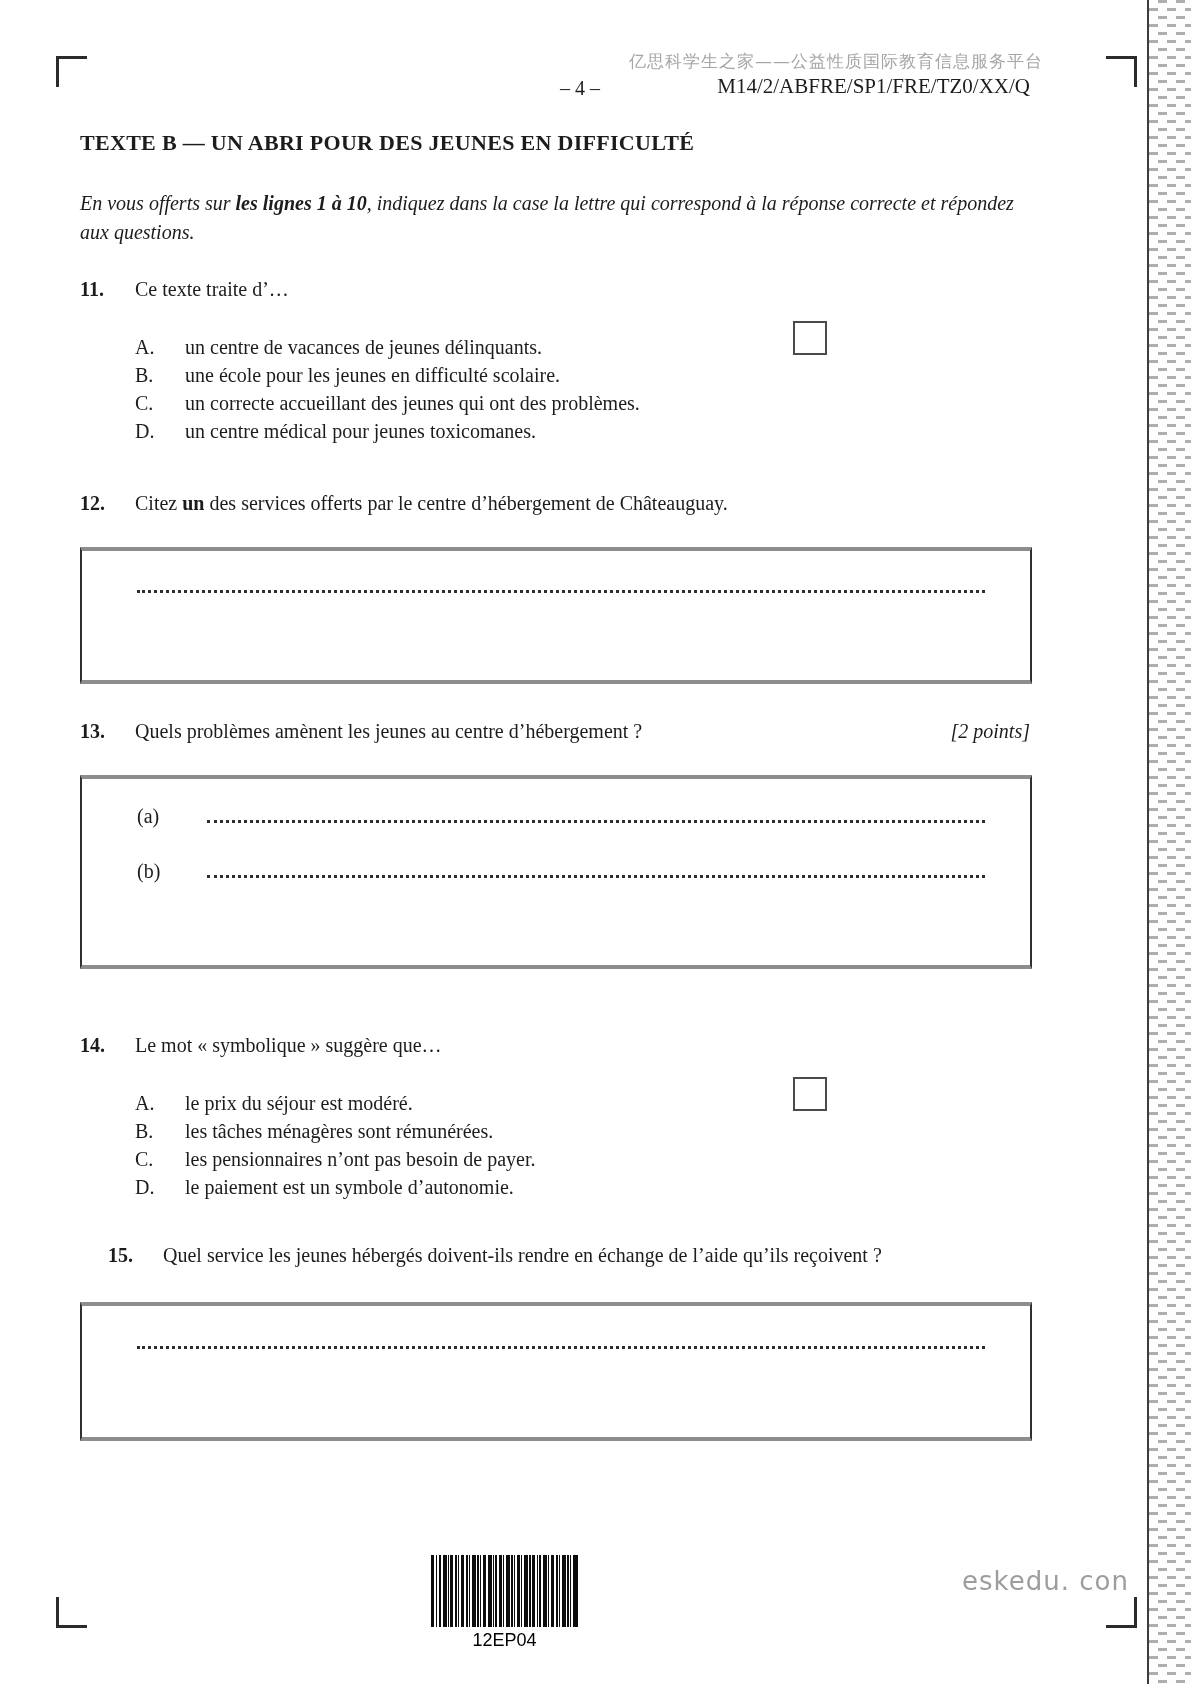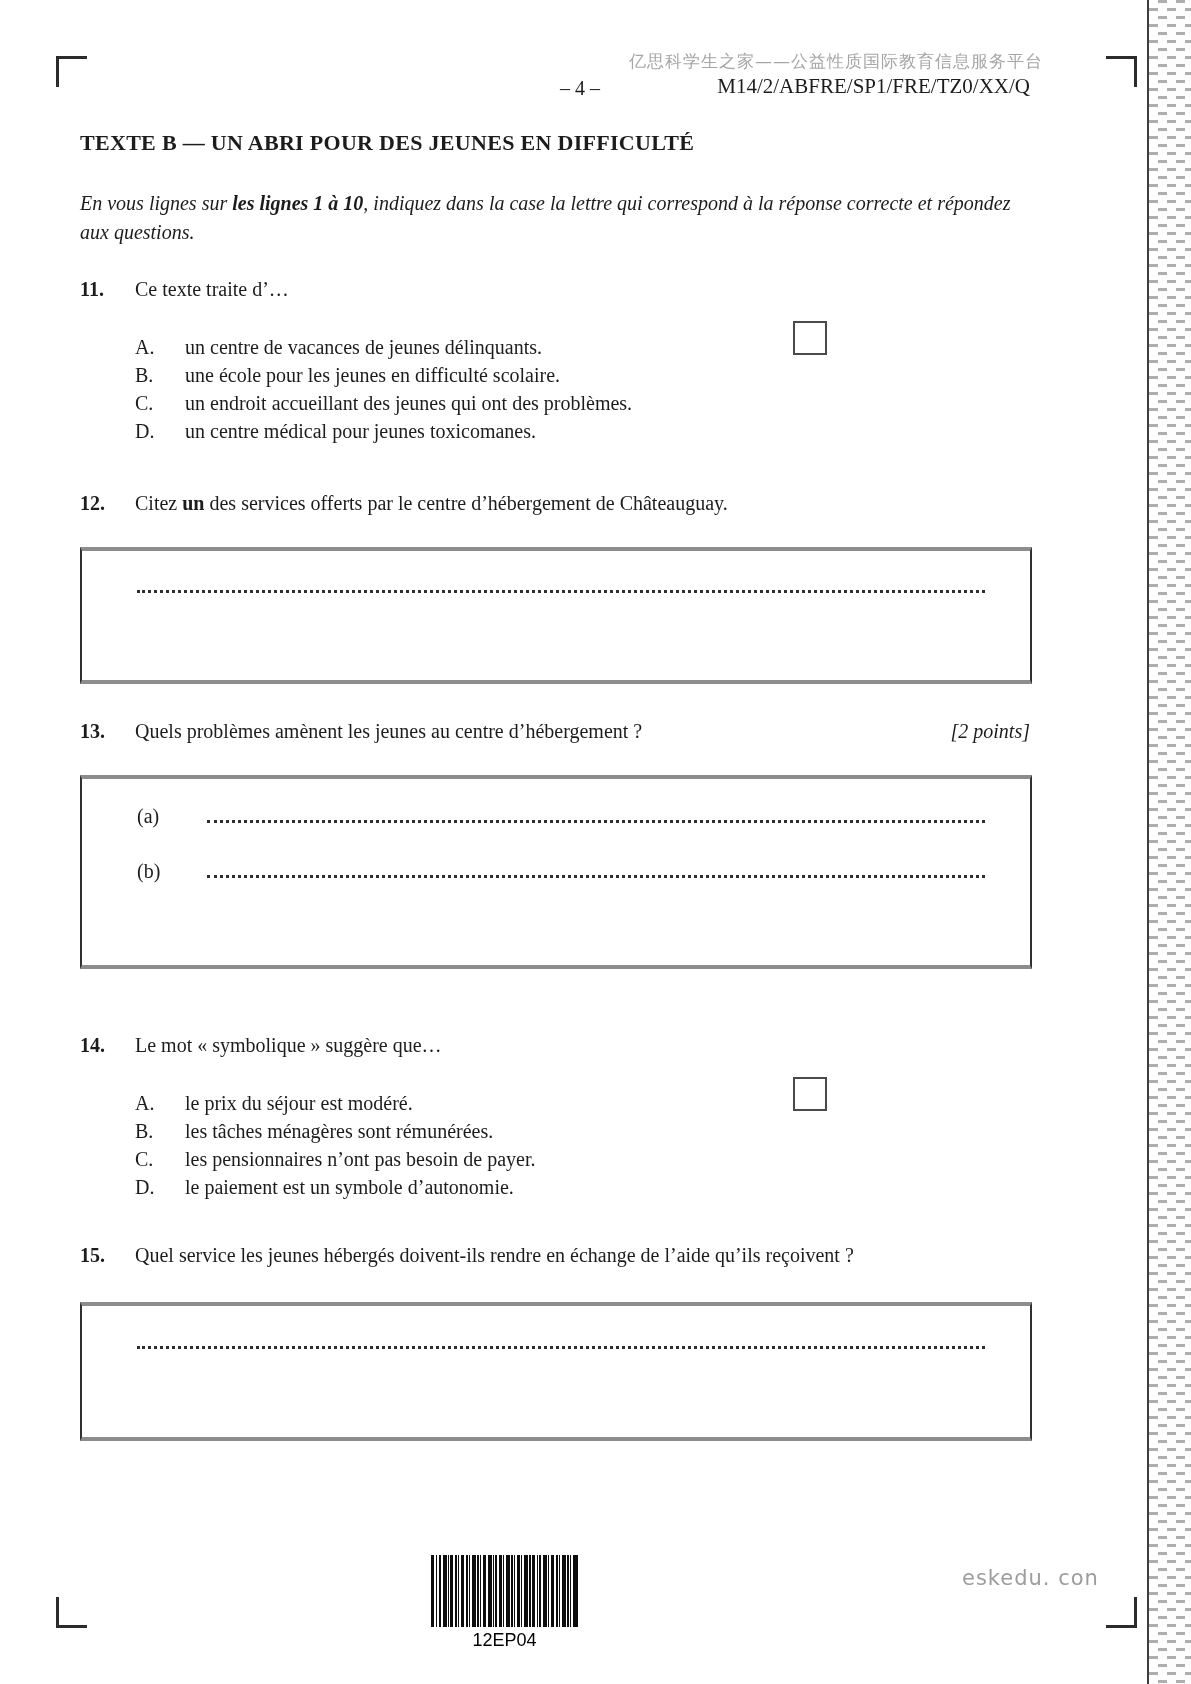--- a/index.html
+++ b/index.html
@@ -34,21 +34,21 @@
 
   .doc-title { position:absolute; left:80px; top:130px; font-size:22px; font-weight:bold; letter-spacing:0.3px; }
 
   .instructions { position:absolute; left:80px; top:189px; width:952px; font-size:20px; font-style:italic; line-height:29px; }
   .instructions b { font-weight:bold; }
 
   
   .q-row { position:absolute; left:80px; right:161px; font-size:20px; line-height:24px; }
   .q-row .q-num  { display:inline-block; width:55px; font-weight:bold; }
   .q-row .points { position:absolute; right:0; top:0; font-style:italic; }
-  .q11 { top:277px; } .q12 { top:491px; } .q13 { top:719px; } .q14 { top:1033px; } .q15 { top:1243px; }
+  .q11 { top:277px; } .q12 { top:491px; } .q13 { top:719px; } .q14 { top:1033px; } .q15 { top:1243px;margin-left:28px; }
 
   
   .options { position:absolute; left:135px; font-size:20px; line-height:28px;margin-top:16px; }
   .options.o11 { top:317px; } .options.o14 { top:1073px; }
   .opt-letter { display:inline-block; width:50px; }
 
   
   .checkbox { position:absolute; width:34px; height:34px; border:2px solid #4a4a4a; background:#fff; box-sizing:border-box; }
   .cb11 { left:793px; top:321px; } .cb14 { left:793px; top:1077px; }
 
@@ -67,49 +67,49 @@
   .ans-row .dots { flex:1; height:0; border-bottom:3px dotted #2e2e2e; margin-bottom:4px; }
   .box1 .r1 { top:20px; }
   .box2 .ra { top:22px; } .box2 .rb { top:77px; }
   .box3 .r1 { top:21px; }
 
   
   .barcode-wrap { position:absolute; left:431px; top:1555px; width:147px; text-align:center; }
   .barcode-wrap svg { display:block; width:147px; height:72px; }
   .barcode-label { margin-top:3px; font-family:"Liberation Sans", sans-serif; font-size:18px; color:#000; }
   .site-watermark { position:absolute; left:962px; top:1566px; font-family:"DejaVu Sans", sans-serif;
-                    font-size:21px; color:#9d9d9d; letter-spacing:1px; white-space:nowrap; }
+                    font-size:26px; color:#9d9d9d; letter-spacing:1px; white-space:nowrap; }
 </style>
 </head>
 <body>
 
 <div class="page">
 
   <div class="corner tl"></div>
   <div class="corner tr"></div>
   <div class="corner bl"></div>
   <div class="corner br"></div>
 
   <div class="edge-strip"></div>
 
   <div class="cn-watermark">亿思科学生之家——公益性质国际教育信息服务平台</div>
   <div class="page-num">– 4 –</div>
   <div class="paper-code">M14/2/ABFRE/SP1/FRE/TZ0/XX/Q</div>
 
   <div class="doc-title">TEXTE B — UN ABRI POUR DES JEUNES EN DIFFICULTÉ</div>
 
-  <div class="instructions"><span>En vous lignes sur </span><b>les lignes 1 à 10</b><span>, indiquez dans la case la lettre qui correspond à la réponse correcte et répondez aux questions.</span></div>
+  <div class="instructions"><span>En vous offerts sur </span><b>les lignes 1 à 10</b><span>, indiquez dans la case la lettre qui correspond à la réponse correcte et répondez aux questions.</span></div>
 
   <div class="q-row q11">
     <span class="q-num">11.</span><span>Ce texte traite d’…</span>
   </div>
   <div class="options o11">
     <div><span class="opt-letter">A.</span><span>un centre de vacances de jeunes délinquants.</span></div>
     <div><span class="opt-letter">B.</span><span>une école pour les jeunes en difficulté scolaire.</span></div>
-    <div><span class="opt-letter">C.</span><span>un endroit accueillant des jeunes qui ont des problèmes.</span></div>
+    <div><span class="opt-letter">C.</span><span>un correcte accueillant des jeunes qui ont des problèmes.</span></div>
     <div><span class="opt-letter">D.</span><span>un centre médical pour jeunes toxicomanes.</span></div>
   </div>
   <div class="checkbox cb11"></div>
 
   <div class="q-row q12">
     <span class="q-num">12.</span><span>Citez </span><b>un</b><span> des services offerts par le centre d’hébergement de Châteauguay.</span>
   </div>
   <div class="answer-box box1">
     <div class="ans-row r1">
       <div class="dots"></div>

